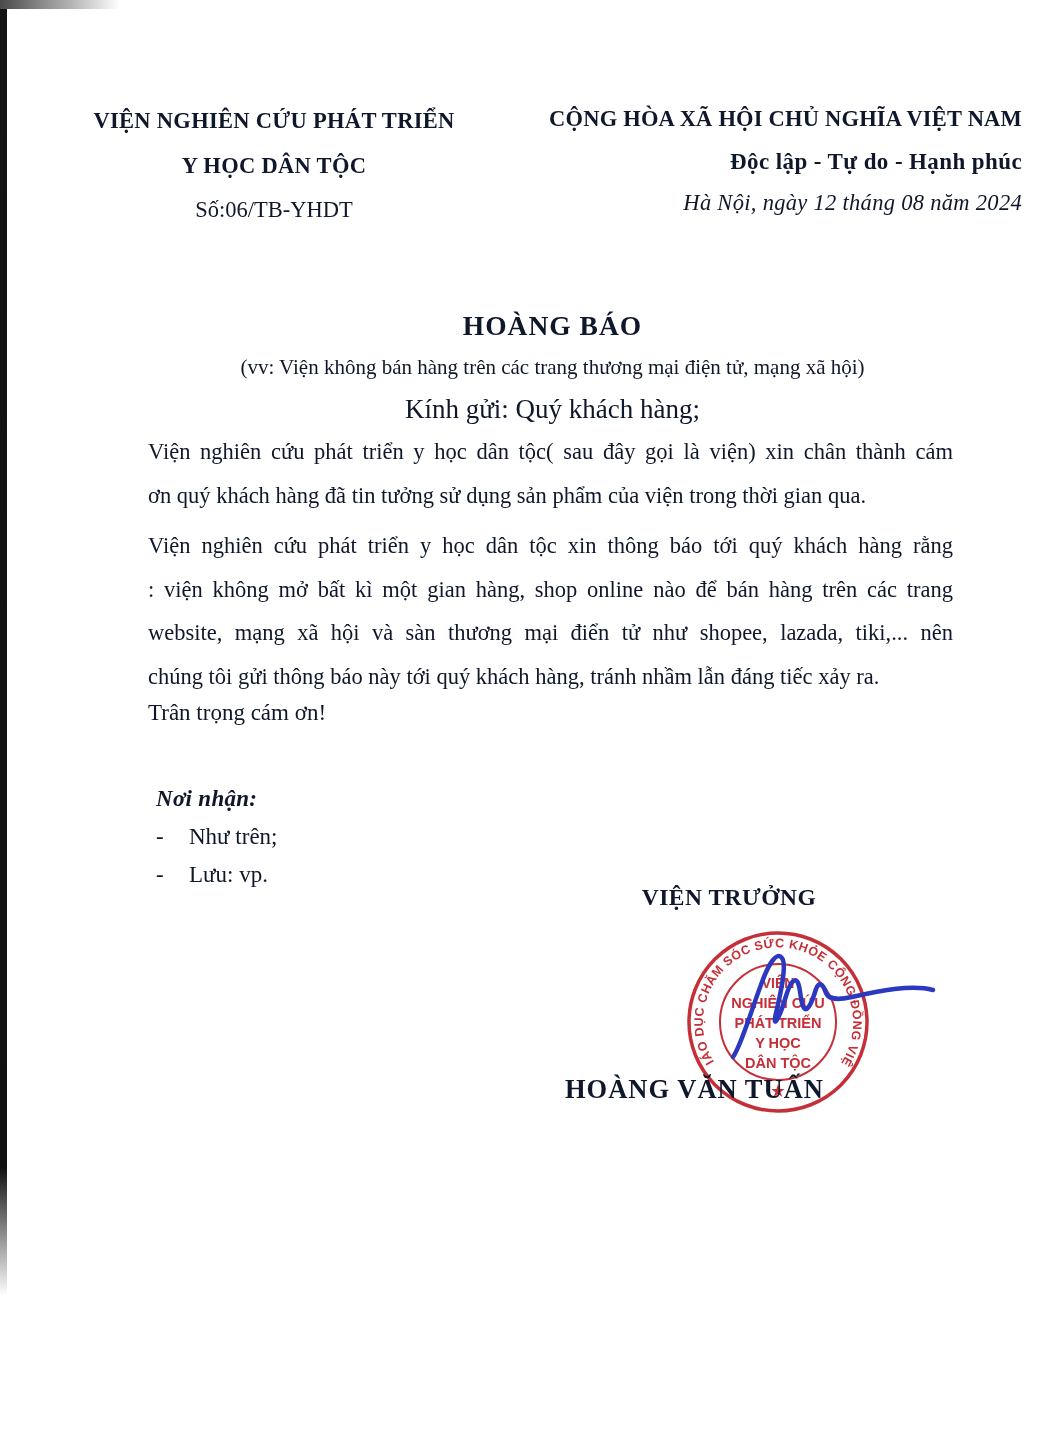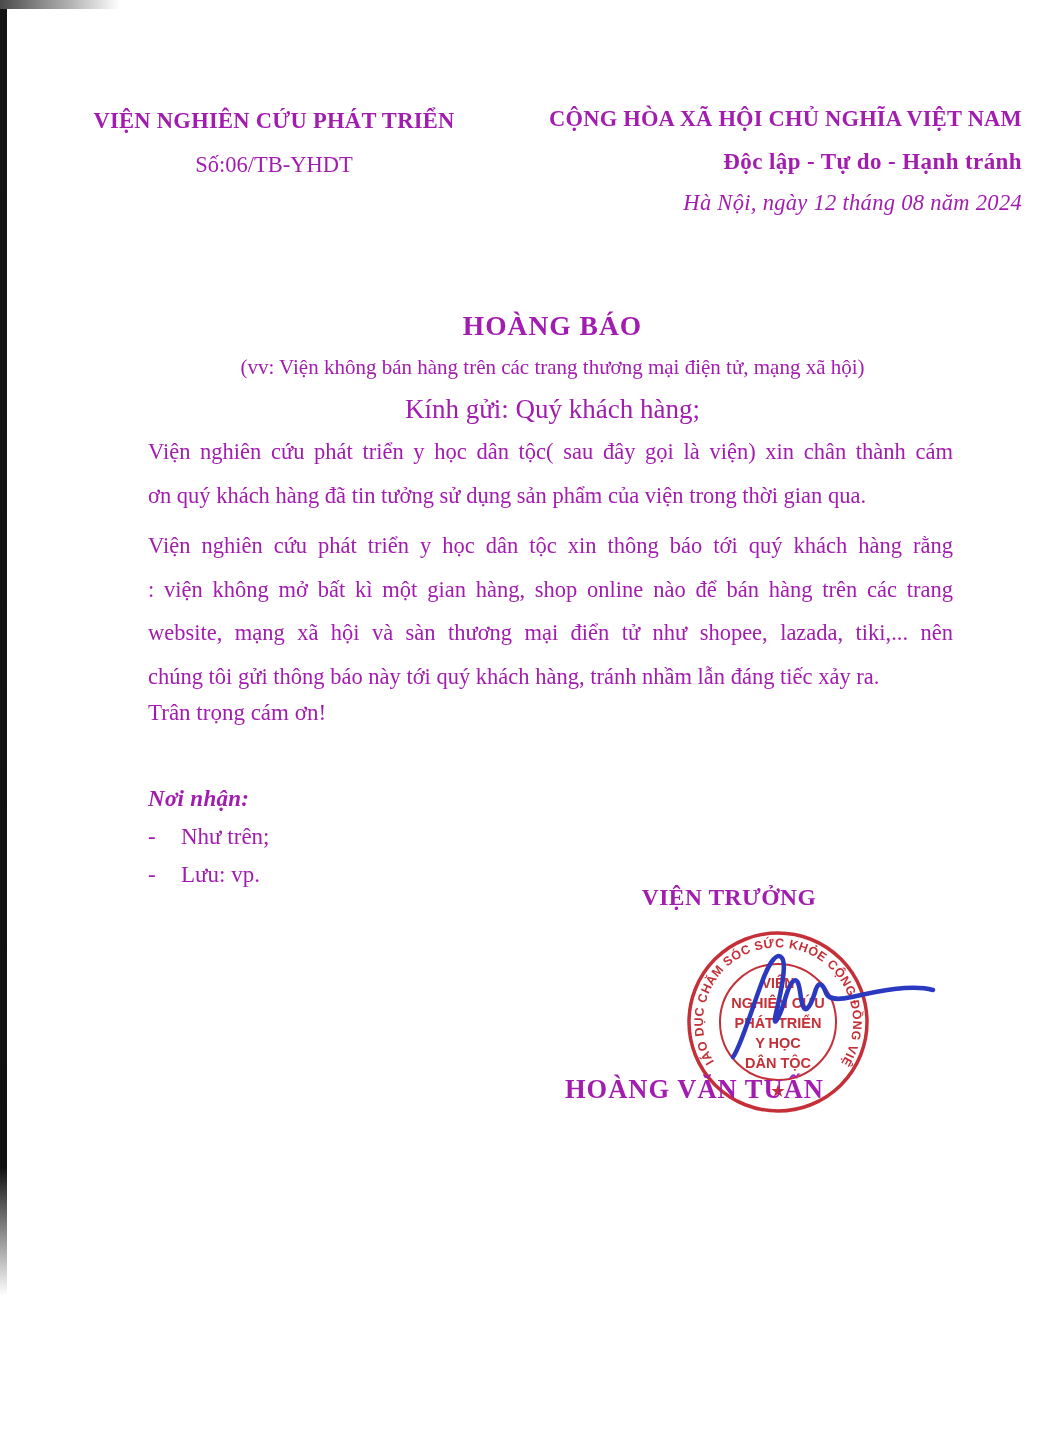--- a/index.html
+++ b/index.html
@@ -1,21 +1,21 @@
 <!DOCTYPE html>
 <html><head>
 <meta charset="utf-8">
 <style>
   html,body{margin:0;padding:0;background:#ffffff;}
   .page{
     position:relative;
     width:1050px;height:1446px;
     background:#ffffff;
     font-family:"Liberation Serif", serif;
-    color:#a21caf;
+    color:#0f172a;
     overflow:hidden;
   }
   
   .scan-bar{
     position:absolute;left:0;top:6px;width:7px;height:1290px;
     background:linear-gradient(to bottom,#141414 0%,#101010 90%,rgba(30,30,30,0) 100%);
   }
   .scan-smudge{
     position:absolute;left:0;top:0;width:120px;height:9px;
     background:linear-gradient(to right,#4a4a4a 0%,#8a8a8a 35%,#b5b5b5 60%,rgba(190,190,190,0) 100%);
@@ -35,21 +35,21 @@
   .doc-subtitle{font-size:21px;margin-top:13px;}
   .salutation{font-size:27px;margin-top:14px;}
   
   .para{position:absolute;left:148px;width:805px;font-size:22.5px;line-height:43.5px;}
   .para .line{text-align:justify;}
   .para .line.just{text-align-last:justify;}
   .para1{top:430px;}
   .para2{top:524px;}
   .closing{position:absolute;left:148px;top:700px;font-size:23px;}
   
-  .recipients{position:absolute;left:148px;top:786px;font-size:23px;}
+  .recipients{position:absolute;left:156px;top:786px;font-size:23px;}
   .recipients .label{font-weight:bold;font-style:italic;letter-spacing:.3px;}
   .recipients .item{display:flex;margin-top:11px;line-height:27px;}
   .recipients .dash{width:33px;}
   
   .sig-title{position:absolute;left:563px;top:884px;width:332px;text-align:center;
              font-size:23.5px;font-weight:bold;letter-spacing:.5px;}
   .stamp-svg{position:absolute;left:668px;top:912px;width:220px;height:220px;z-index:1;opacity:.95;}
   .sig-name{position:absolute;left:565px;top:1074px;width:334px;text-align:left;
             font-size:26.5px;font-weight:bold;letter-spacing:1px;z-index:2;}
   .sig-svg{position:absolute;left:690px;top:930px;width:255px;height:135px;z-index:3;}
@@ -59,26 +59,27 @@
 </head>
 <body>
 
 <div class="page">
 
   <div class="scan-bar"></div>
   <div class="scan-smudge"></div>
 
   <div class="header-left">
     <div class="org1">VIỆN NGHIÊN CỨU PHÁT TRIỂN</div>
+    <div class="org2">Y HỌC DÂN TỘC</div>
     <div class="docnum">Số:06/TB-YHDT</div>
   </div>
 
   <div class="header-right">
     <div class="nation">CỘNG HÒA XÃ HỘI CHỦ NGHĨA VIỆT NAM</div>
-    <div class="motto">Độc lập - Tự do - Hạnh tránh</div>
+    <div class="motto">Độc lập - Tự do - Hạnh phúc</div>
     <div class="dateline">Hà Nội, ngày 12 tháng 08 năm 2024</div>
   </div>
 
   <div class="title-block">
     <div class="doc-title">HOÀNG BÁO</div>
     <div class="doc-subtitle">(vv: Viện không bán hàng trên các trang thương mại điện tử, mạng xã hội)</div>
     <div class="salutation">Kính gửi: Quý khách hàng;</div>
   </div>
 
   <div class="para para1">

